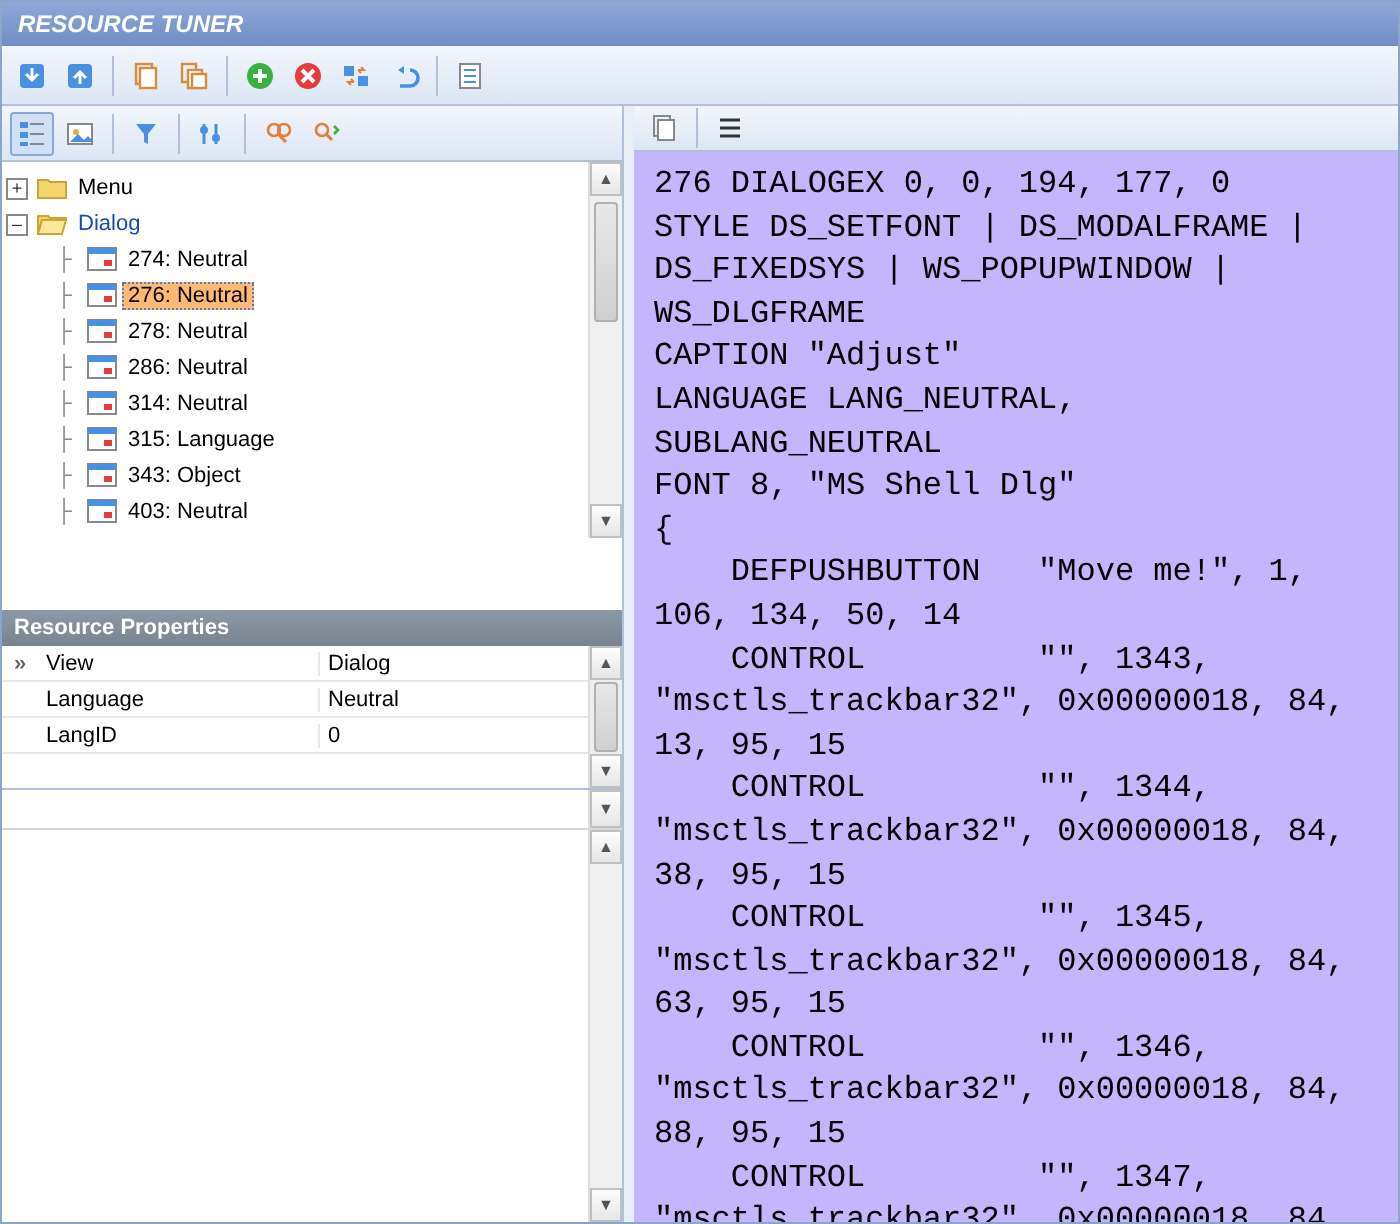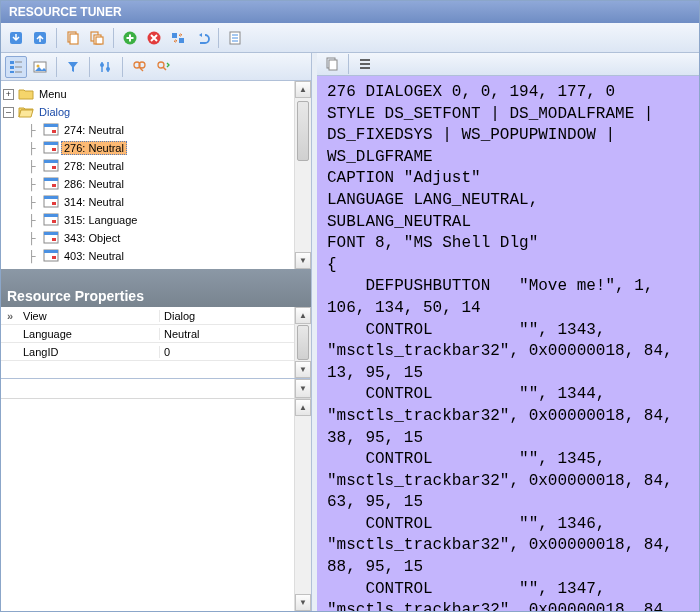--- a/index.html
+++ b/index.html
@@ -13,20 +13,21 @@
     overflow: hidden;
     border: 1px solid #8ba6c9;
   }
   .titlebar {
     background: linear-gradient(#8fa8d8, #6f8dc4);
     color: #fff;
     font-weight: bold;
     padding: 4px 8px;
     font-size: 12px;
     height: 22px;
+    font-style: italic;
   }
   .toolbar-main {
     background: linear-gradient(#f2f6fc, #dce6f4);
     border-bottom: 1px solid #b0c0d8;
     height: 30px;
     display: flex;
     align-items: center;
     padding: 0 4px;
     gap: 2px;
   }
@@ -132,23 +133,24 @@
   .tree-label.selected {
     background: #fdba74;
     border: 1px dotted #5a7db8;
     padding: 0 2px;
   }
 
   .panel-header {
     background: linear-gradient(#8b98a6, #78848f);
     color: #fff;
     font-weight: bold;
-    font-size: 14px;
-    padding: 19px 6px;
+    font-size: 11px;
+    padding: 3px 6px;
     height: 18px;
+    margin-top: 36px;
   }
 
   .props-area {
     flex: 0 0 72px;
     position: relative;
     background: #fff;
     overflow: hidden;
     border-bottom: 1px solid #b0c0d8;
   }
   .props-scroll {

